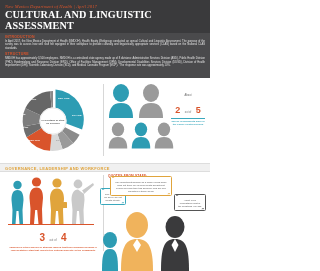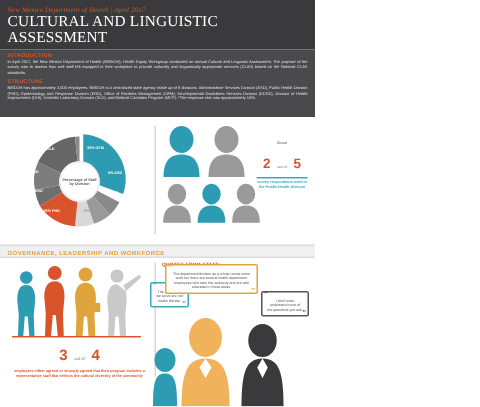--- a/index.html
+++ b/index.html
@@ -16,21 +16,21 @@
     position: absolute; top: 0; left: 0; width: 210px; height: 33px;
     background: #3a3a3c;
     padding: 2px 5px 0 5px;
   }
   .kicker {
     color: #d9542b; font-size: 4.6px; letter-spacing: .1px;
     font-family: "Liberation Serif", serif; font-style: italic;
     margin-top: 1.5px;
   }
   .title {
-    color: #ffffff; font-size: 10.2px; font-weight: normal;
+    color: #ffffff; font-size: 10.2px; font-weight: bold;
     letter-spacing: .15px; line-height: 11px;
     font-family: "Liberation Serif", serif;
     margin-top: .5px;
   }
   .tagline {
     color: #d9542b; font-size: 2.6px; letter-spacing: .05px;
     margin-top: 1.5px; font-style: italic;
     font-family: "Liberation Serif", serif;
   }
 

